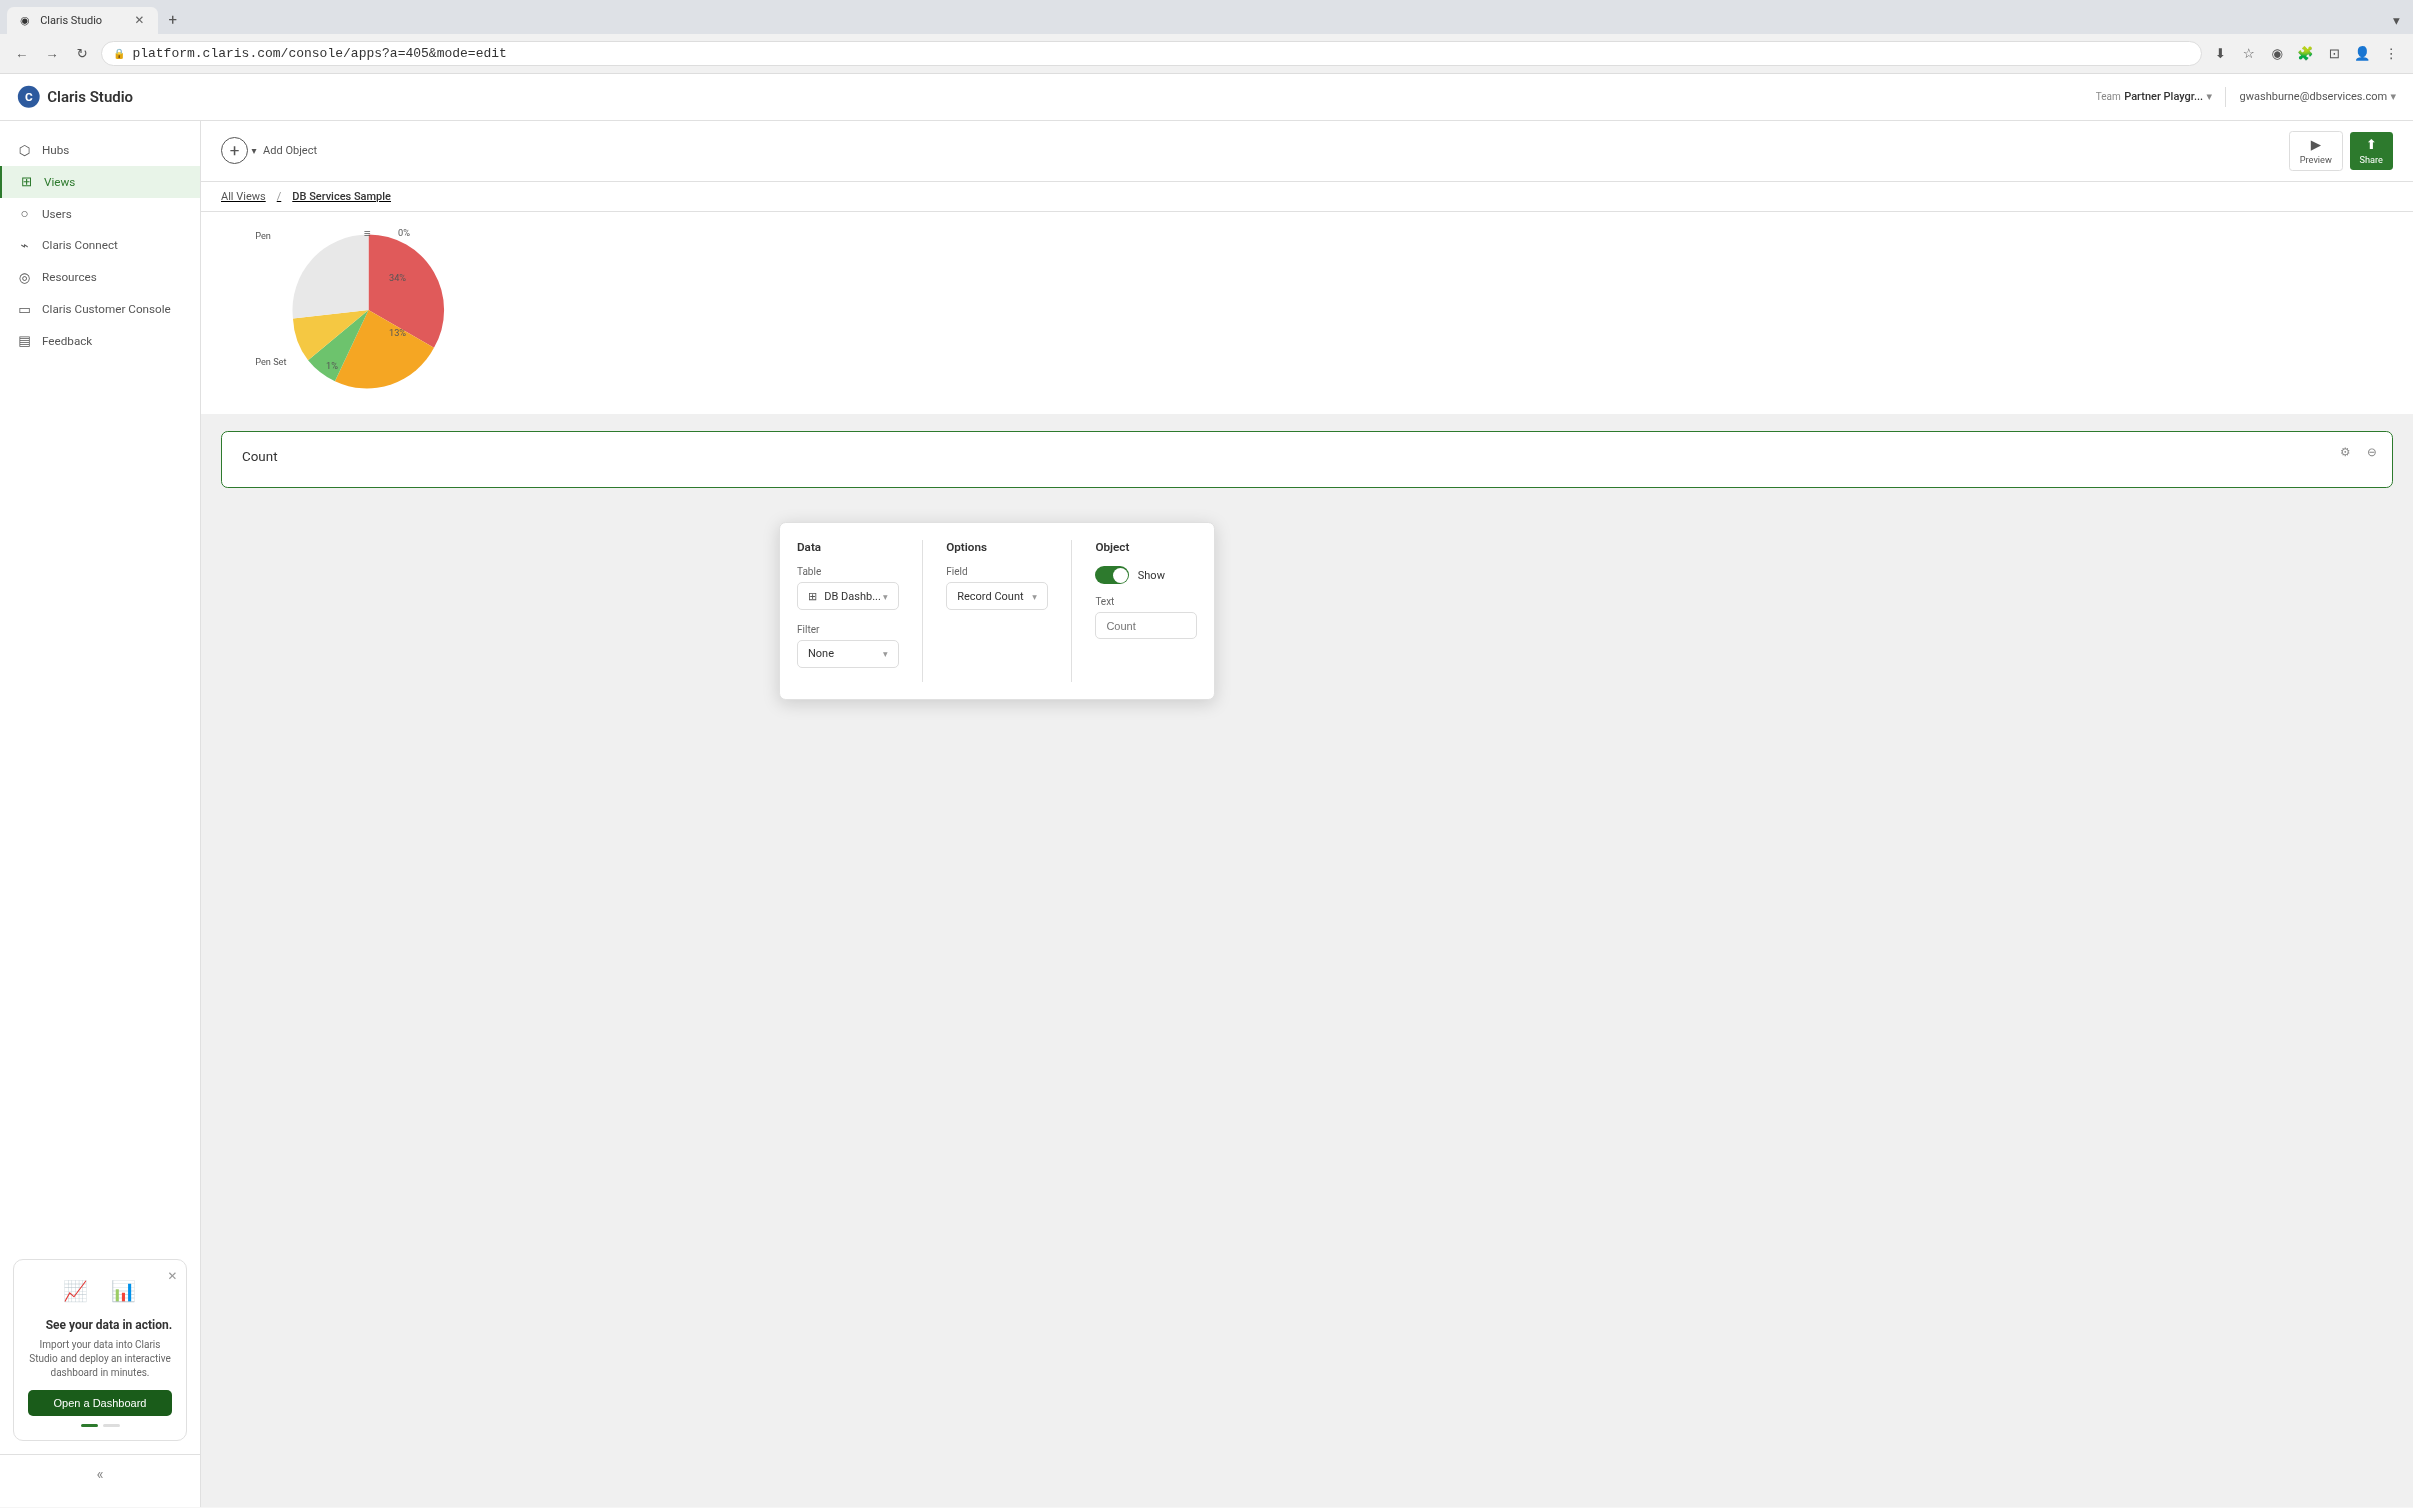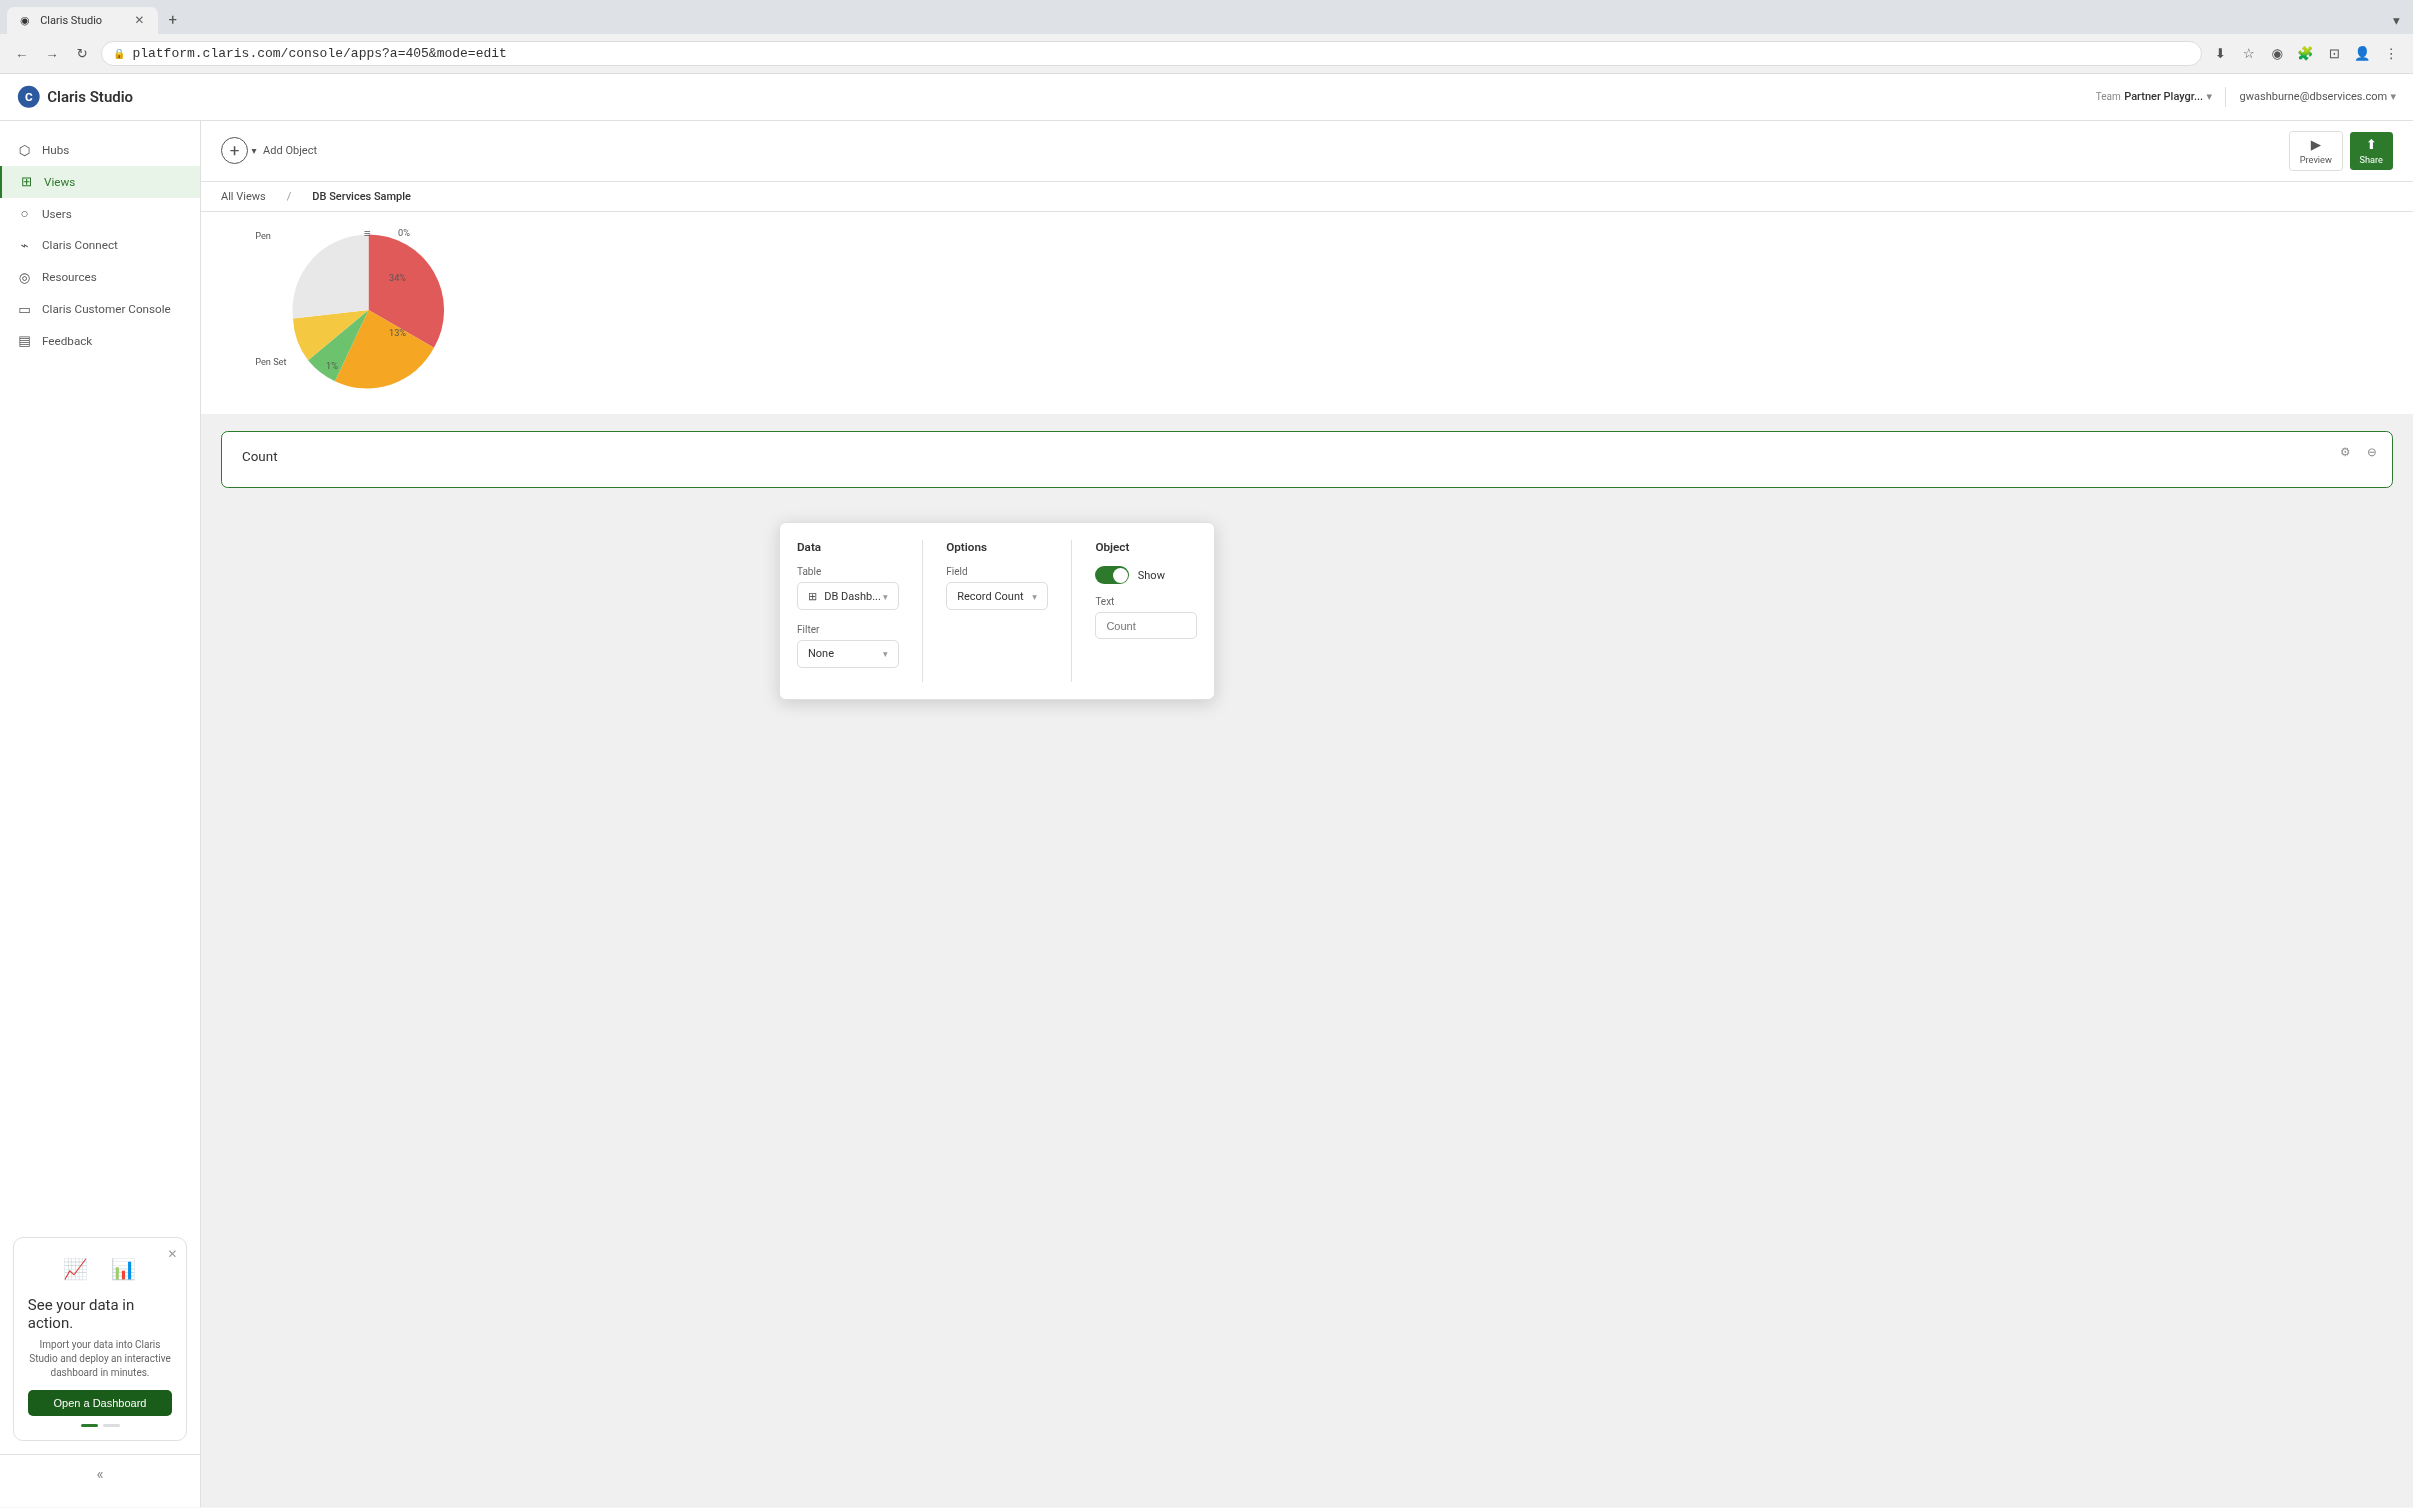--- a/index.html
+++ b/index.html
@@ -35,21 +35,21 @@
     .sidebar { width: 201px; background: white; border-right: 0.8px solid #e0e0e0; display: flex; flex-direction: column; padding: 13.4px 0; }
     .sidebar-nav { flex: 1; }
     .sidebar-item { display: flex; align-items: center; gap: 10px; padding: 8.4px 17px; cursor: pointer; font-size: 11.7px; color: #555; border-radius: 0; }
     .sidebar-item.active { background: #e8f4e8; color: #2d7a2d; border-left: 2.5px solid #2d7a2d; }
     .sidebar-item-icon { width: 15px; height: 15px; display: flex; align-items: center; justify-content: center; font-size: 13.4px; flex-shrink: 0; }
     .sidebar-bottom { padding: 13.4px; }
     .promo-card { background: white; border: 0.8px solid #e0e0e0; border-radius: 10px; padding: 13.4px; position: relative; }
     .promo-close { position: absolute; top: 8.4px; right: 8.4px; cursor: pointer; color: #999; font-size: 11.7px; }
     .promo-icons { display: flex; justify-content: center; gap: 13.4px; margin-bottom: 10px; }
     .promo-icon { width: 34px; height: 34px; display: flex; align-items: center; justify-content: center; font-size: 20px; }
-    .promo-title { font-size: 15px; font-weight: 400; text-align: left; margin-bottom: 6.7px; color: #333; }
+    .promo-title { font-size: 12px; font-weight: 700; text-align: right; margin-bottom: 6.7px; color: #333; }
     .promo-text { font-size: 10px; color: #666; text-align: center; line-height: 1.4; margin-bottom: 10px; }
     .promo-btn { width: 100%; background: #1a5c1a; color: white; border: none; border-radius: 5px; padding: 6.7px; font-size: 11px; cursor: pointer; font-weight: 500; }
     .promo-dots { display: flex; justify-content: center; gap: 5px; margin-top: 8.4px; }
     .promo-dot { width: 17px; height: 2.5px; border-radius: 1.7px; background: #ddd; }
     .promo-dot.active { background: #2d7a2d; }
     .sidebar-collapse { display: flex; align-items: center; justify-content: center; padding: 10px 0; cursor: pointer; color: #888; font-size: 15px; border-top: 0.8px solid #e0e0e0; }
 
     
     .content-area { flex: 1; overflow: auto; display: flex; flex-direction: column; }
 
@@ -59,21 +59,21 @@
     .add-object-btn { display: flex; align-items: center; gap: 3.4px; cursor: pointer; color: #555; }
     .add-object-circle { width: 27px; height: 27px; border: 1.7px solid #555; border-radius: 50%; display: flex; align-items: center; justify-content: center; font-size: 15px; }
     .add-object-label { font-size: 11px; color: #555; }
     .toolbar-right { display: flex; align-items: center; gap: 6.7px; }
     .preview-btn { display: flex; flex-direction: column; align-items: center; gap: 1.7px; padding: 5px 10px; cursor: pointer; color: #555; border: 0.8px solid #ddd; border-radius: 3.4px; }
     .preview-btn span { font-size: 9.2px; }
     .share-btn { display: flex; flex-direction: column; align-items: center; gap: 1.7px; padding: 5px 10px; cursor: pointer; color: white; background: #2d7a2d; border-radius: 3.4px; }
     .share-btn span { font-size: 9.2px; }
 
     
-    .breadcrumb { display: flex; align-items: center; gap: 21px; padding: 8.4px 20px; background: white; border-bottom: 0.8px solid #e0e0e0; font-size: 11px; }
+    .breadcrumb { display: flex; align-items: center; gap: 11px; padding: 8.4px 20px; background: white; border-bottom: 0.8px solid #e0e0e0; font-size: 11px; text-decoration: underline; }
     .breadcrumb-link { color: #555; cursor: pointer; }
     .breadcrumb-sep { color: #999; }
     .breadcrumb-current { color: #333; font-weight: 500; }
 
     
     .dashboard-area { flex: 1; padding: 0; background: #f0f0f0; position: relative; overflow: hidden; }
     .dashboard-header { background: #2b4fa5; height: 117px; display: flex; align-items: center; justify-content: center; }
     .dashboard-title { color: white; font-size: 30px; font-weight: 300; }
 
     

